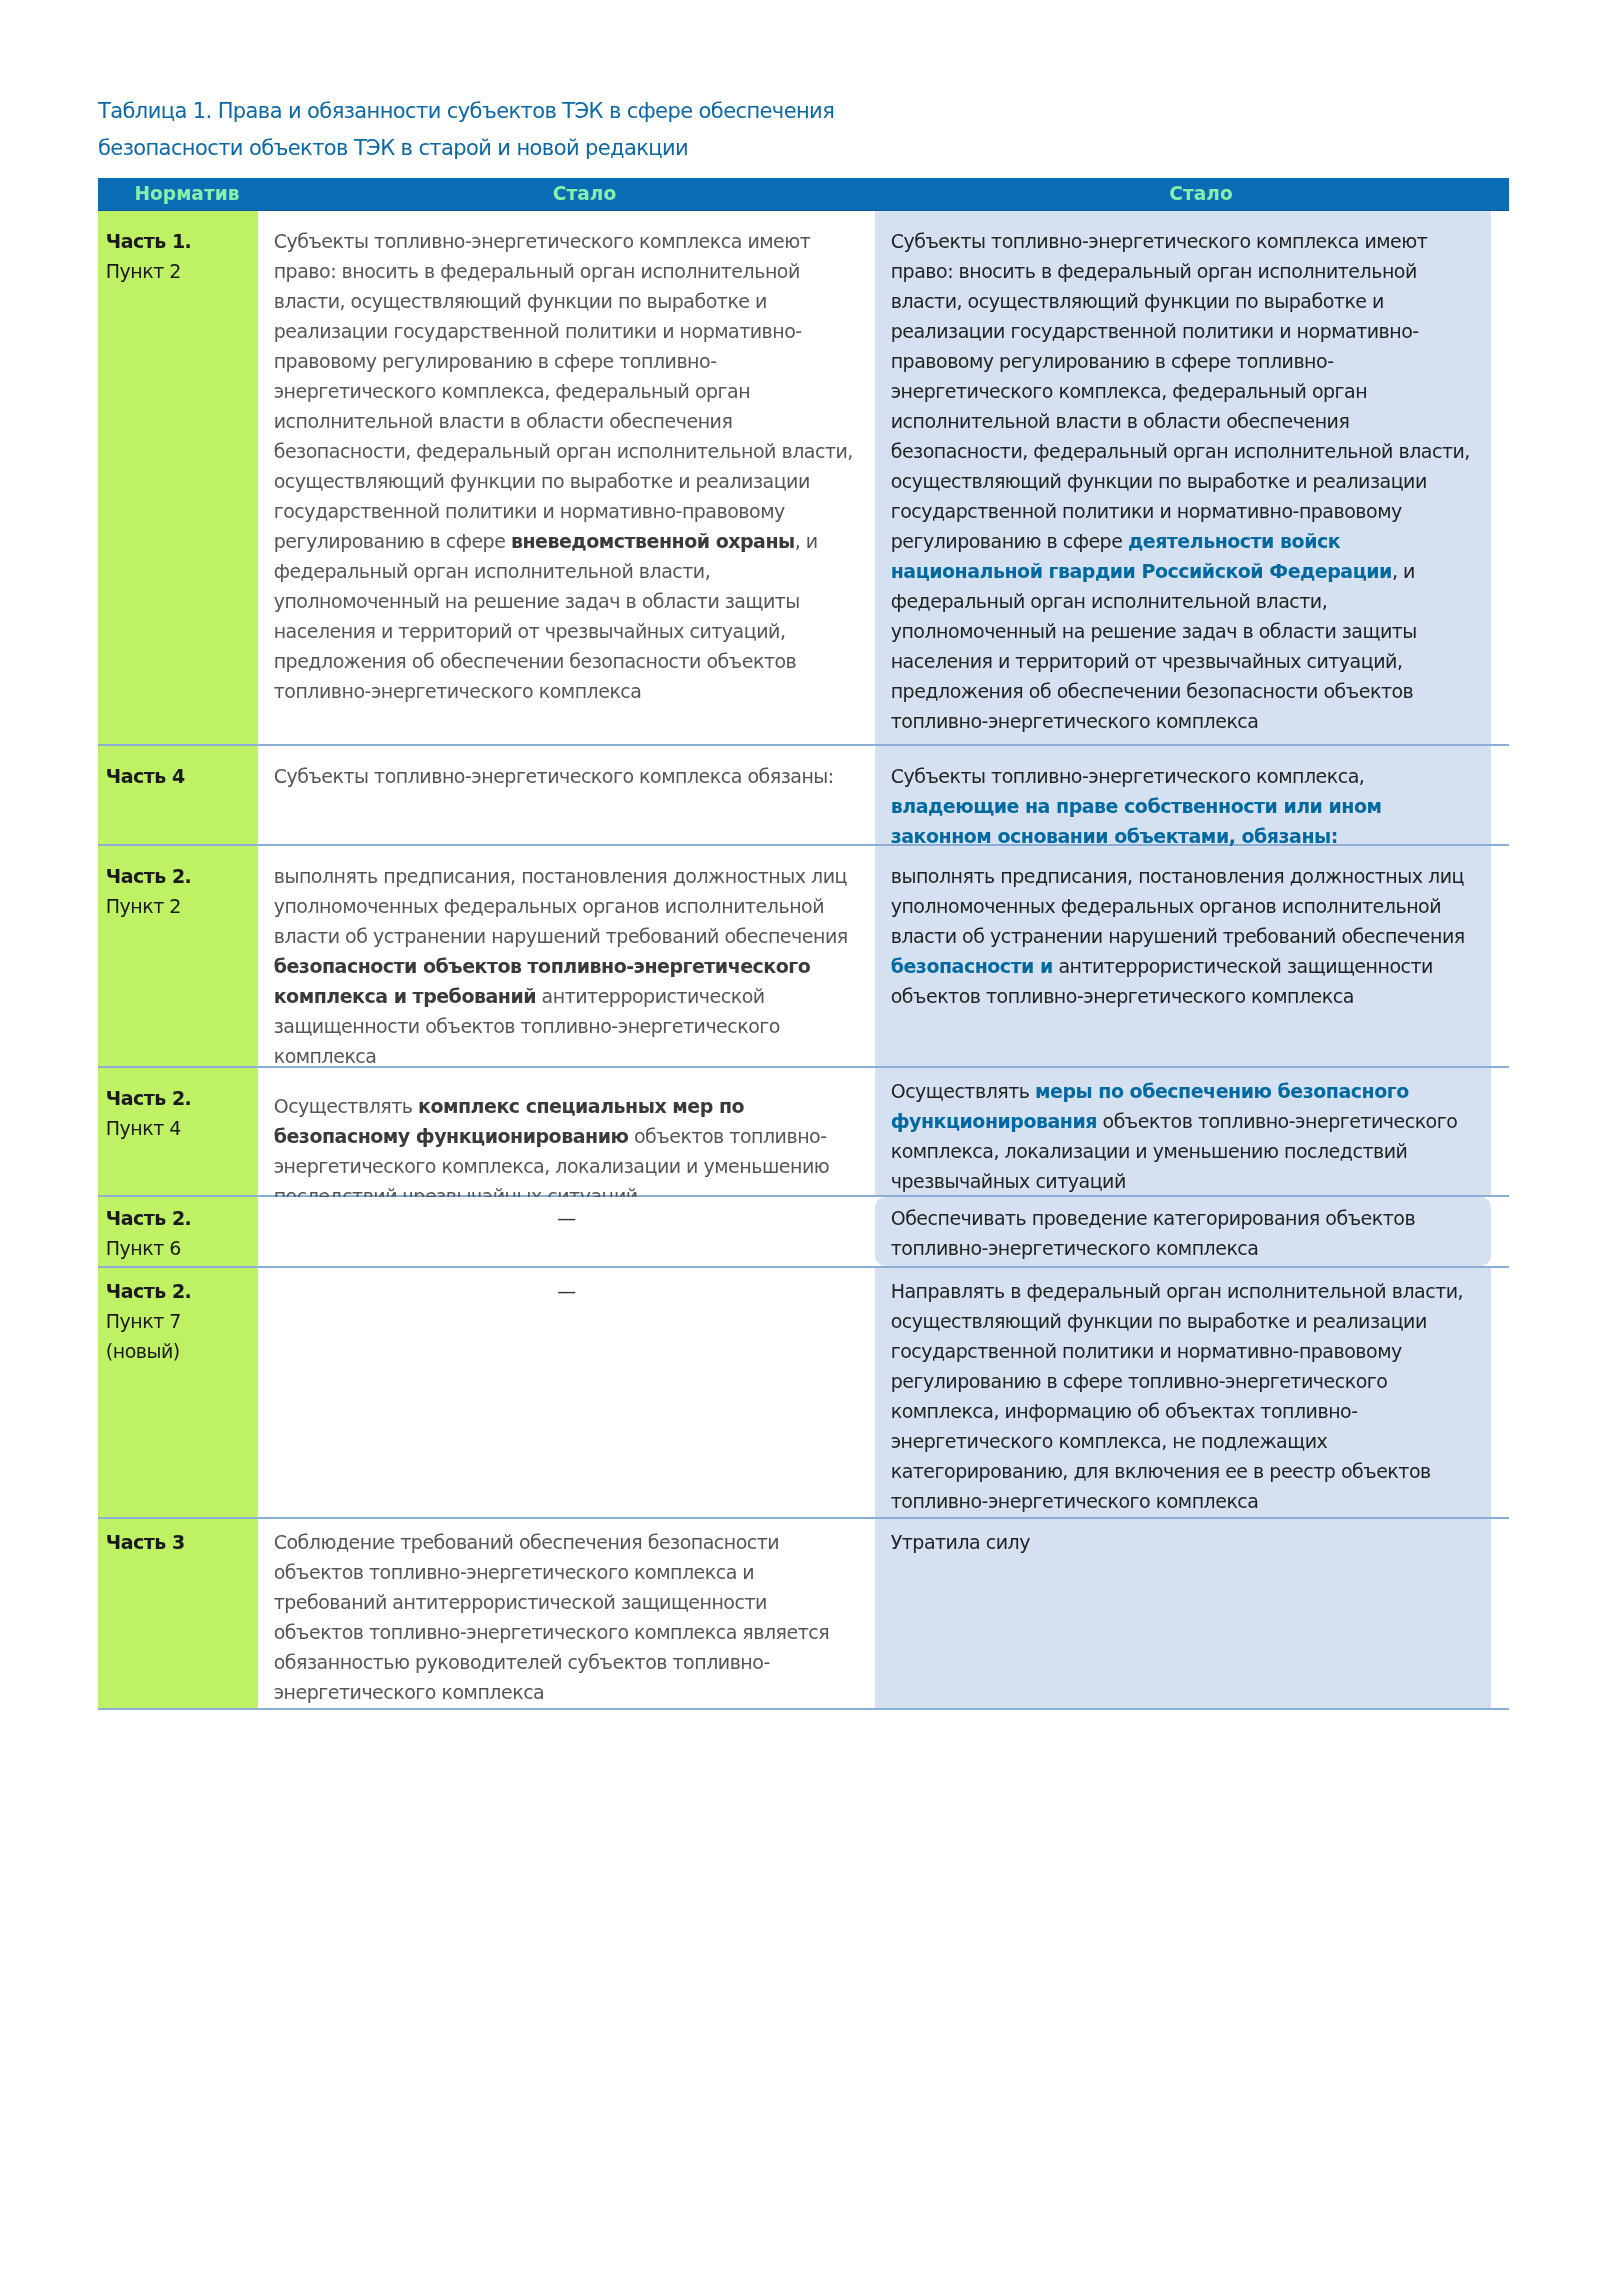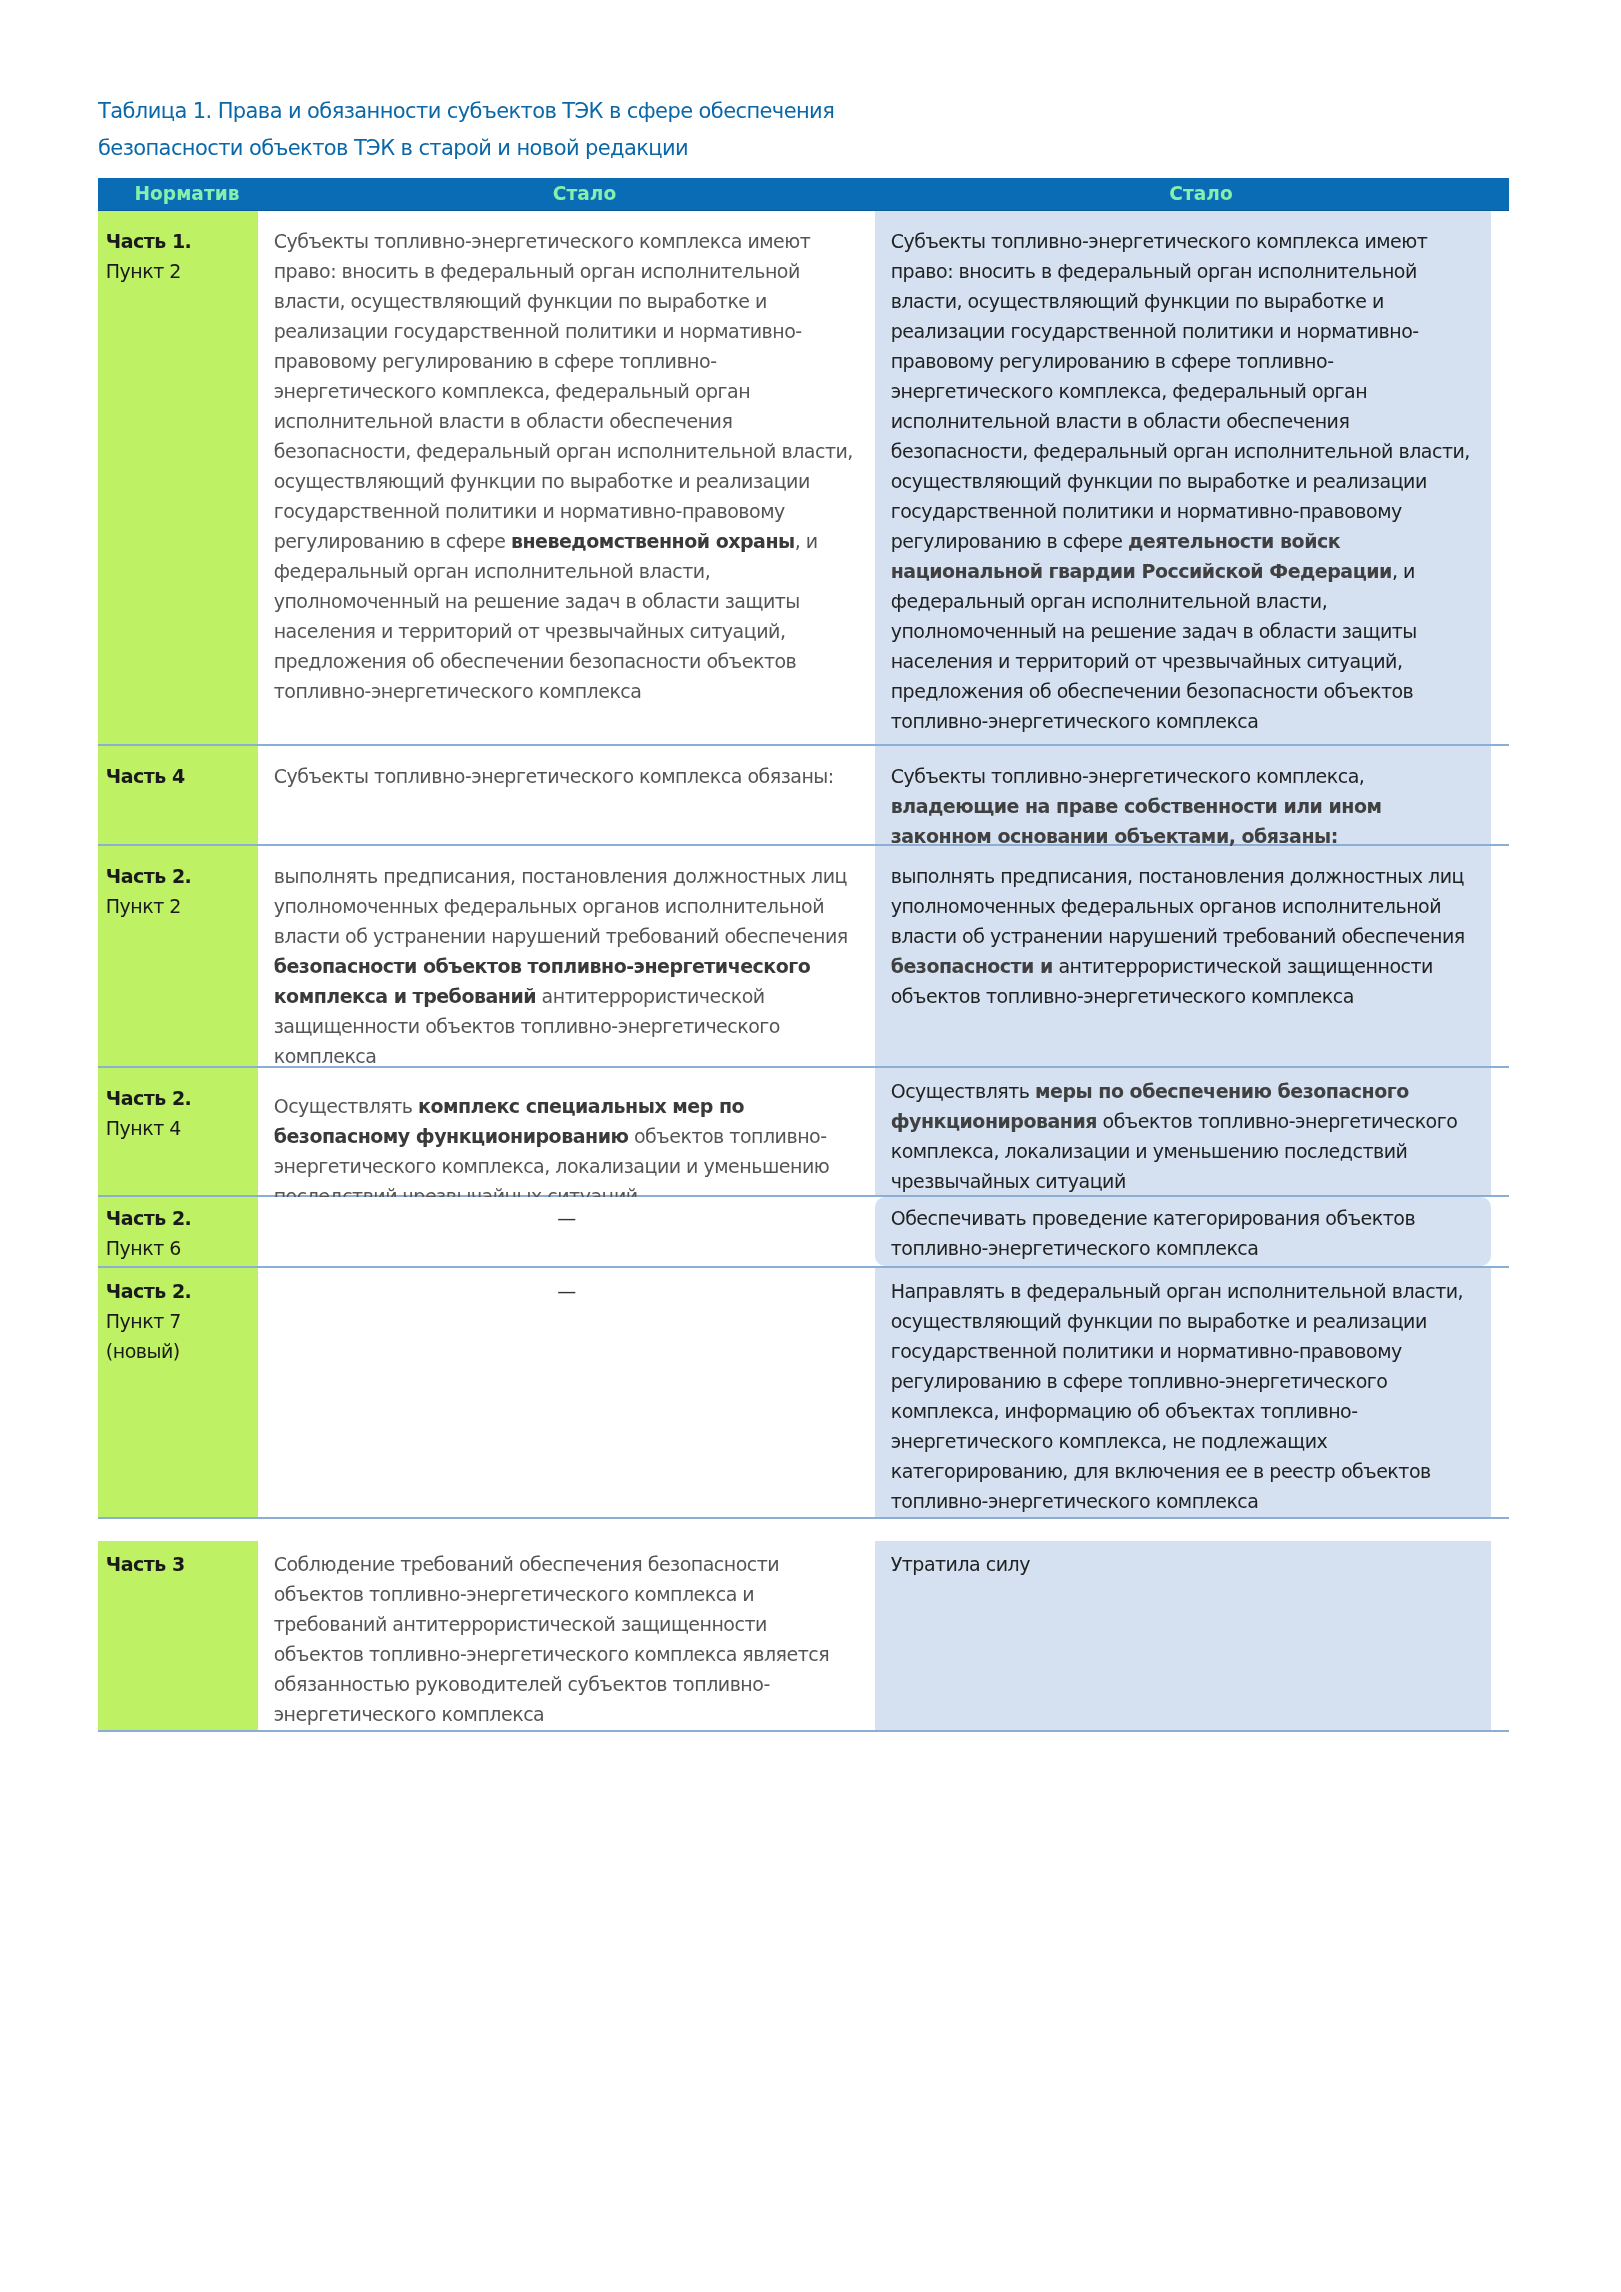--- a/index.html
+++ b/index.html
@@ -21,21 +21,21 @@
     .hdr .c2 { width: 617px; text-align: center; }
     .hdr .c3 { width: 616px; text-align: center; }
     .row { display: flex; border-bottom: 2.9px solid #8aaed4; box-sizing: border-box; }
     .cell { box-sizing: border-box; font-size: 19px; line-height: 30px; letter-spacing: -0.5px; }
     .c-norm { width: 160px; background: #bef264; padding: 14.7px 7.8px 5.9px 7.8px; color: #1a1a1a; }
     .c-norm .n1 { font-weight: bold; display: block; }
     .c-norm .n2 { display: block; }
     .c-old { width: 617px; background: #ffffff; padding: 14.7px 15.7px 5.9px 15.7px; color: #555555; }
     .c-new { width: 616px; background: #d5e1f1; padding: 14.7px 15.7px 5.9px 15.7px; color: #222222; }
     .c-old b { color: #3a3a3a; }
-    .c-new b { color: #404040; }
+    .c-new b { color: #0369a1; }
     .dash { text-align: center; display: block; color: #333; }
   </style>
 </head>
 <body>
 
 <div class="title">
   <div>Таблица 1. Права и обязанности субъектов ТЭК в сфере обеспечения</div>
   <div>безопасности объектов ТЭК в старой и новой редакции</div>
 </div>
 
@@ -97,21 +97,21 @@
     <div class="cell c-norm" style="padding-top:7.8px;">
       <span class="n1">Часть 2.</span>
       <span class="n2">Пункт 7 (новый)</span>
     </div>
     <div class="cell c-old" style="padding-top:7.8px;">
         <span class="dash">—</span>
       </div>
     <div class="cell c-new" style="padding-top:7.8px;"><span>Направлять в федеральный орган исполнительной власти, осуществляющий функции по выработке и реализации государственной политики и нормативно-правовому регулированию в сфере топливно-энергетического комплекса, информацию об объектах топливно-энергетического комплекса, не подлежащих категорированию, для включения ее в реестр объектов топливно-энергетического комплекса</span></div>
   </div>
 
-  <div class="row" style="height:191px;margin-top:22px;">
+  <div class="row" style="height:191px;">
     <div class="cell c-norm" style="padding-top:7.8px;">
       <span class="n1">Часть 3</span>
       <span class="n2"></span>
     </div>
     <div class="cell c-old" style="padding-top:7.8px;"><span>Соблюдение требований обеспечения безопасности объектов топливно-энергетического комплекса и требований антитеррористической защищенности объектов топливно-энергетического комплекса является обязанностью руководителей субъектов топливно-энергетического комплекса</span></div>
     <div class="cell c-new" style="padding-top:7.8px;"><span>Утратила силу</span></div>
   </div>
 </div>
 
 

